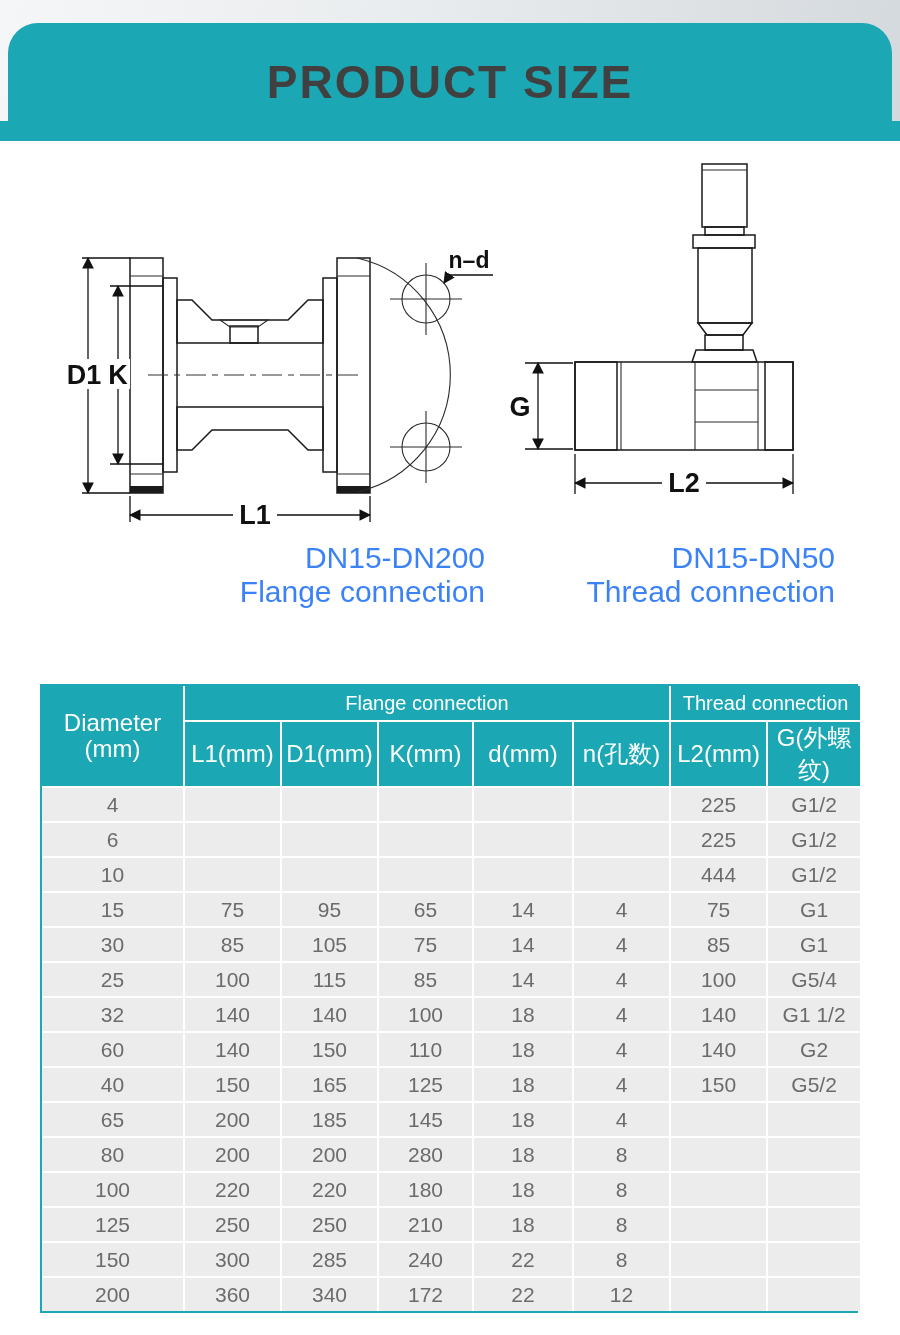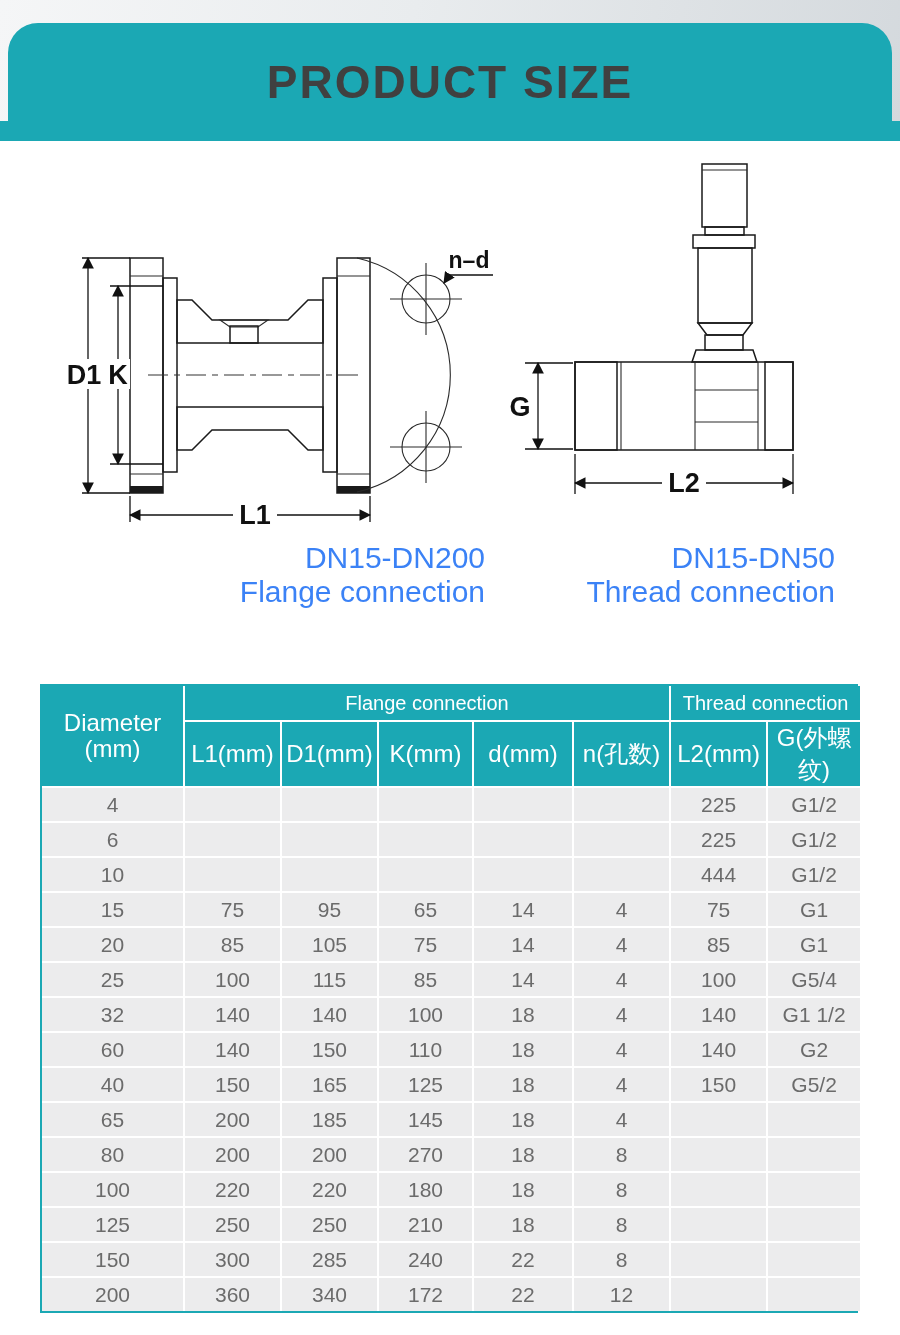--- a/index.html
+++ b/index.html
@@ -246,21 +246,21 @@
             <td>15</td>
             <td>75</td>
             <td>95</td>
             <td>65</td>
             <td>14</td>
             <td>4</td>
             <td>75</td>
             <td>G1</td>
           </tr>
           <tr>
-            <td>20</td>
+            <td>30</td>
             <td>85</td>
             <td>105</td>
             <td>75</td>
             <td>14</td>
             <td>4</td>
             <td>85</td>
             <td>G1</td>
           </tr>
           <tr>
             <td>25</td>
@@ -309,21 +309,21 @@
             <td>145</td>
             <td>18</td>
             <td>4</td>
             <td></td>
             <td></td>
           </tr>
           <tr>
             <td>80</td>
             <td>200</td>
             <td>200</td>
-            <td>270</td>
+            <td>280</td>
             <td>18</td>
             <td>8</td>
             <td></td>
             <td></td>
           </tr>
           <tr>
             <td>100</td>
             <td>220</td>
             <td>220</td>
             <td>180</td>

